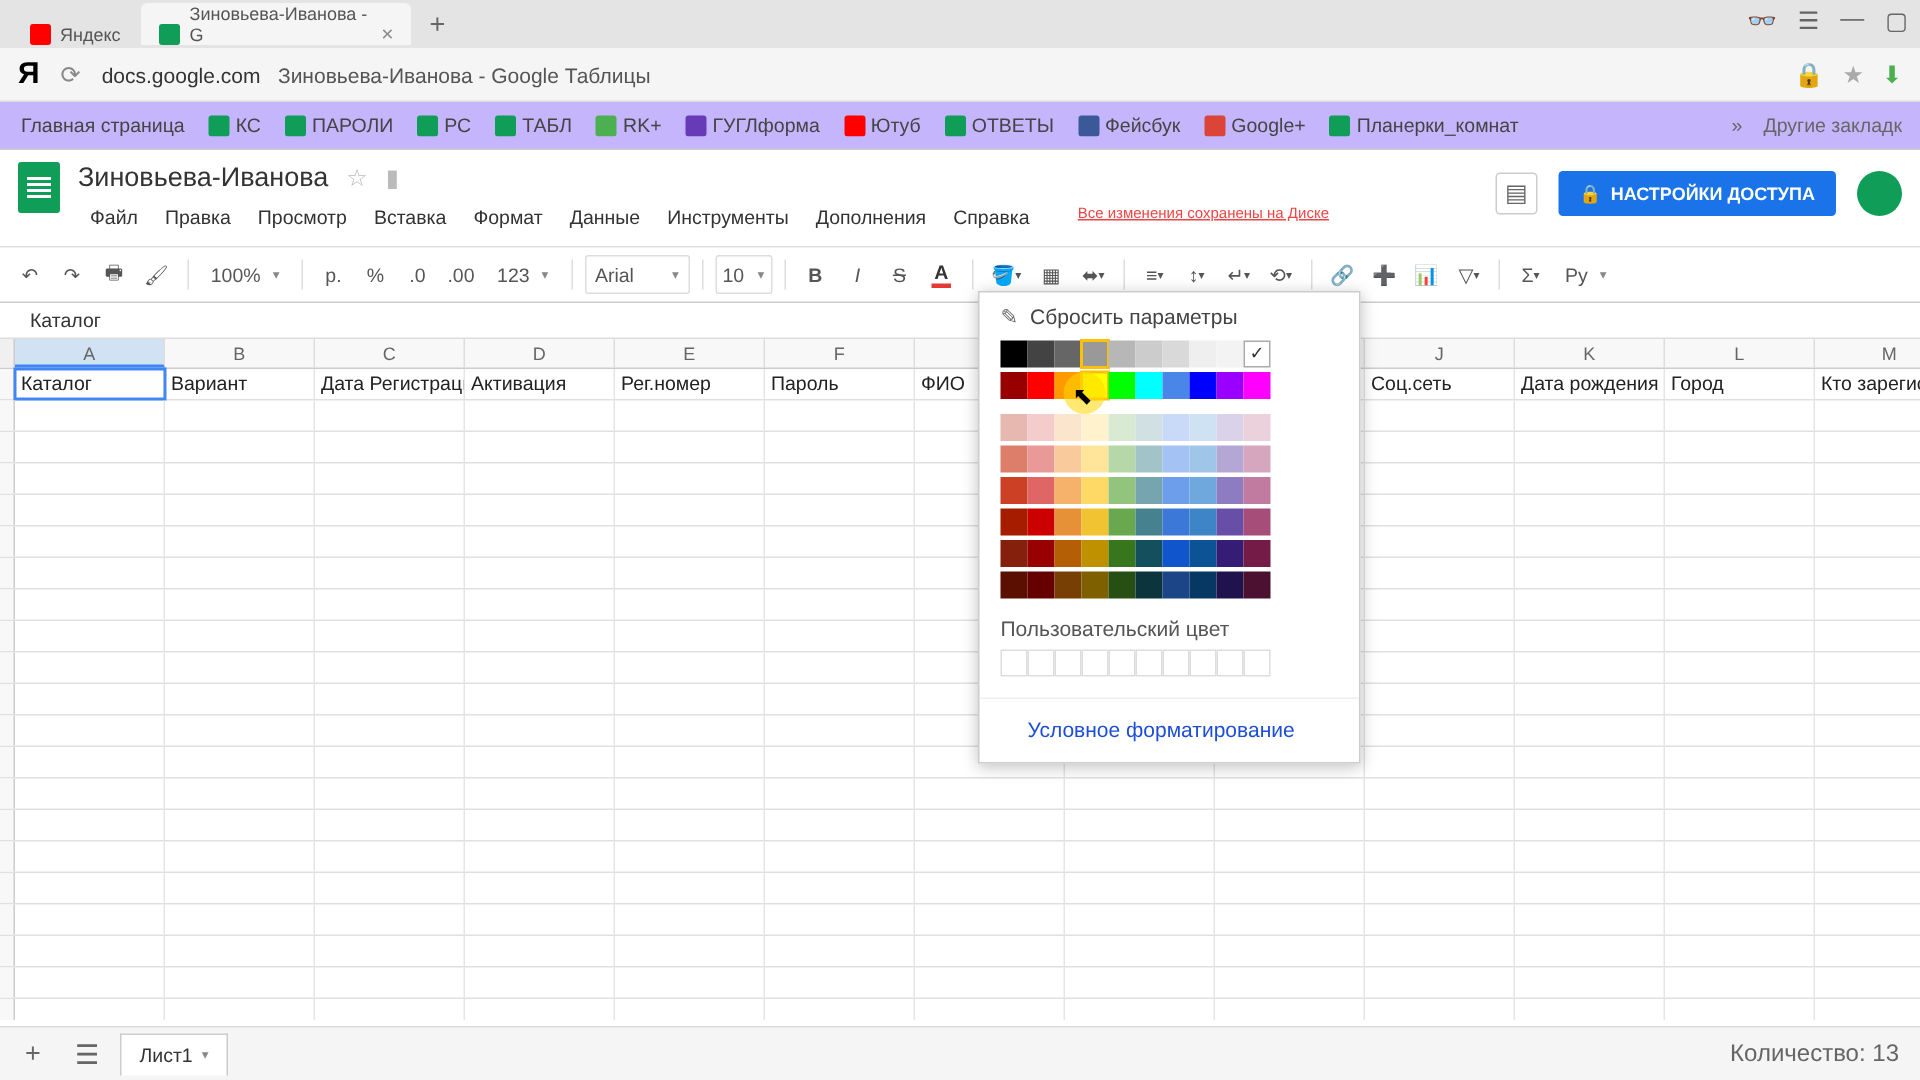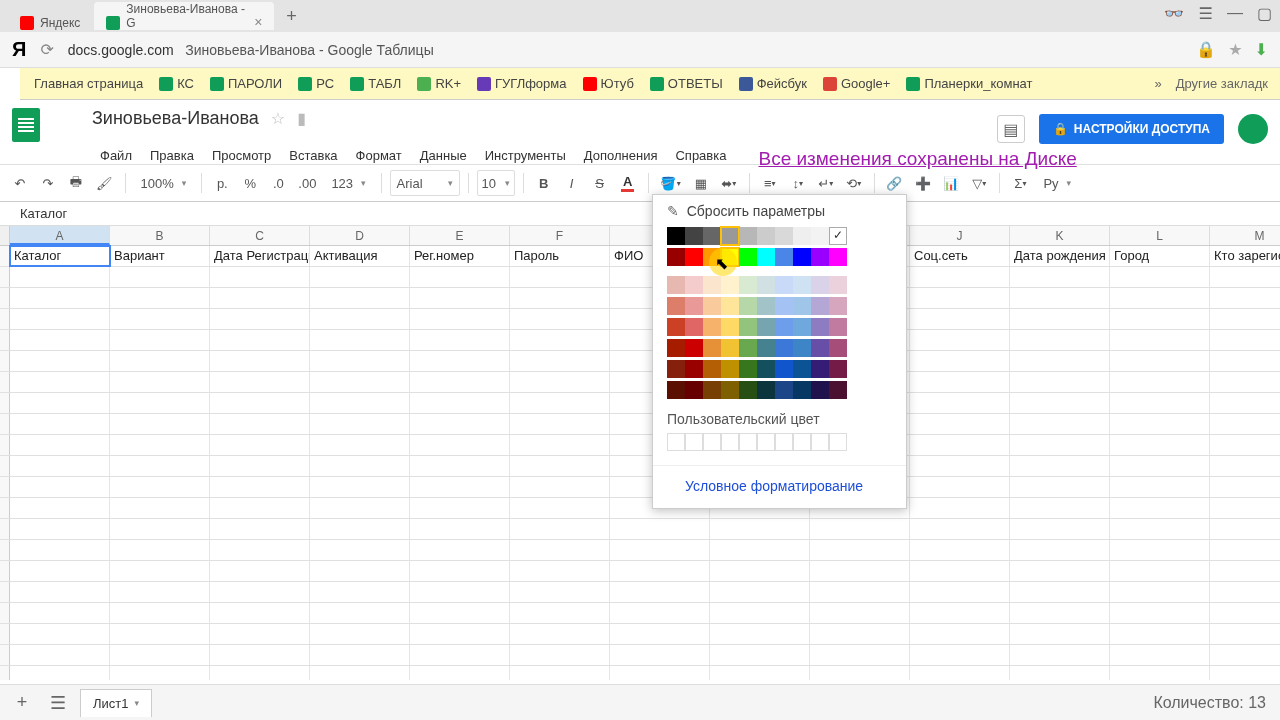--- a/index.html
+++ b/index.html
@@ -16,38 +16,38 @@
 .browser-controls span { cursor: pointer; }
 
 .addr-bar { height: 36px; background: #f5f5f5; display: flex; align-items: center; padding: 0 12px; border-bottom: 1px solid #ddd; gap: 14px; }
 .addr-bar .ya { font-size: 20px; font-weight: bold; color: #000; }
 .addr-bar .reload { color: #888; font-size: 16px; cursor: pointer; }
 .addr-url { font-size: 14px; color: #555; }
 .addr-url .domain { color: #333; }
 .addr-icons { position: absolute; right: 12px; display: flex; gap: 12px; color: #888; font-size: 16px; }
 .addr-icons span { cursor: pointer; }
 
-.bookmarks { height: 32px; background: #fef9c3; display: flex; align-items: center; padding: 0 8px; border-bottom: 1px solid #ccc; gap: 4px; font-size: 13px; color: #444; justify-content: space-between; margin-left: 20px; }
+.bookmarks { height: 32px; background: #c4b5fd; display: flex; align-items: center; padding: 0 8px; border-bottom: 1px solid #ccc; gap: 4px; font-size: 13px; color: #444; justify-content: space-between; }
 .bm-list { display: flex; gap: 4px; align-items: center; overflow: hidden; }
 .bookmark { display: flex; align-items: center; padding: 0 6px; gap: 4px; cursor: pointer; white-space: nowrap; }
 .bm-icon { width: 14px; height: 14px; border-radius: 2px; flex-shrink: 0; display: inline-flex; align-items: center; justify-content: center; font-size: 10px; color: #fff; }
 .bm-more { color: #666; padding: 0 6px; cursor: pointer; }
 .bm-other { color: #666; font-size: 13px; cursor: pointer; padding-right: 4px; }
 
 
 .docs-header { height: 64px; display: flex; align-items: flex-start; padding: 8px 12px 0; position: relative; }
 .sheets-logo { width: 28px; height: 34px; background: #0f9d58; border-radius: 2px; margin-right: 12px; position: relative; flex-shrink: 0; }
 .sheets-logo::after { content: ""; position: absolute; top: 10px; left: 6px; right: 6px; bottom: 8px; background: repeating-linear-gradient(#fff 0 2px, transparent 2px 4px); }
-.doc-info { display: flex; flex-direction: column; gap: 17px; margin-left: 40px; }
+.doc-info { display: flex; flex-direction: column; gap: 6px; }
 .doc-title-row { display: flex; align-items: center; gap: 12px; }
 .doc-title { font-size: 18px; color: #333; }
 .star-icon, .folder-icon { color: #bbb; font-size: 16px; cursor: pointer; }
 .menubar { display: flex; gap: 2px; font-size: 13px; color: #333; }
 .menubar span { padding: 2px 8px; cursor: pointer; }
-.saved-text { font-size: 19px; color: #a21caf; text-decoration: underline; margin-left: 14px; cursor: pointer; text-align: center; }
+.saved-text { font-size: 10px; color: #ef4444; text-decoration: underline; margin-left: 14px; cursor: pointer; text-align: center; }
 
 .header-right { position: absolute; right: 12px; top: 14px; display: flex; align-items: center; gap: 14px; }
 .comments-btn { width: 28px; height: 28px; border: 1px solid #ccc; border-radius: 3px; display: flex; align-items: center; justify-content: center; color: #666; cursor: pointer; font-size: 16px; }
 .share-btn { background: #1a73e8; color: #fff; border-radius: 3px; padding: 8px 14px; font-size: 12px; font-weight: bold; display: flex; align-items: center; gap: 6px; cursor: pointer; }
 .avatar { width: 30px; height: 30px; border-radius: 50%; background: #0f9d58; color: #fff; display: flex; align-items: center; justify-content: center; font-size: 13px; }
 
 
 .toolbar { height: 38px; border-top: 1px solid #e0e0e0; border-bottom: 1px solid #ccc; display: flex; align-items: center; padding: 0 8px; gap: 4px; font-size: 13px; color: #555; }
 .toolbar .sep { width: 1px; height: 20px; background: #ddd; margin: 0 4px; }
 .tb-btn { min-width: 24px; height: 26px; padding: 0 4px; display: flex; align-items: center; justify-content: center; cursor: pointer; border-radius: 2px; }

